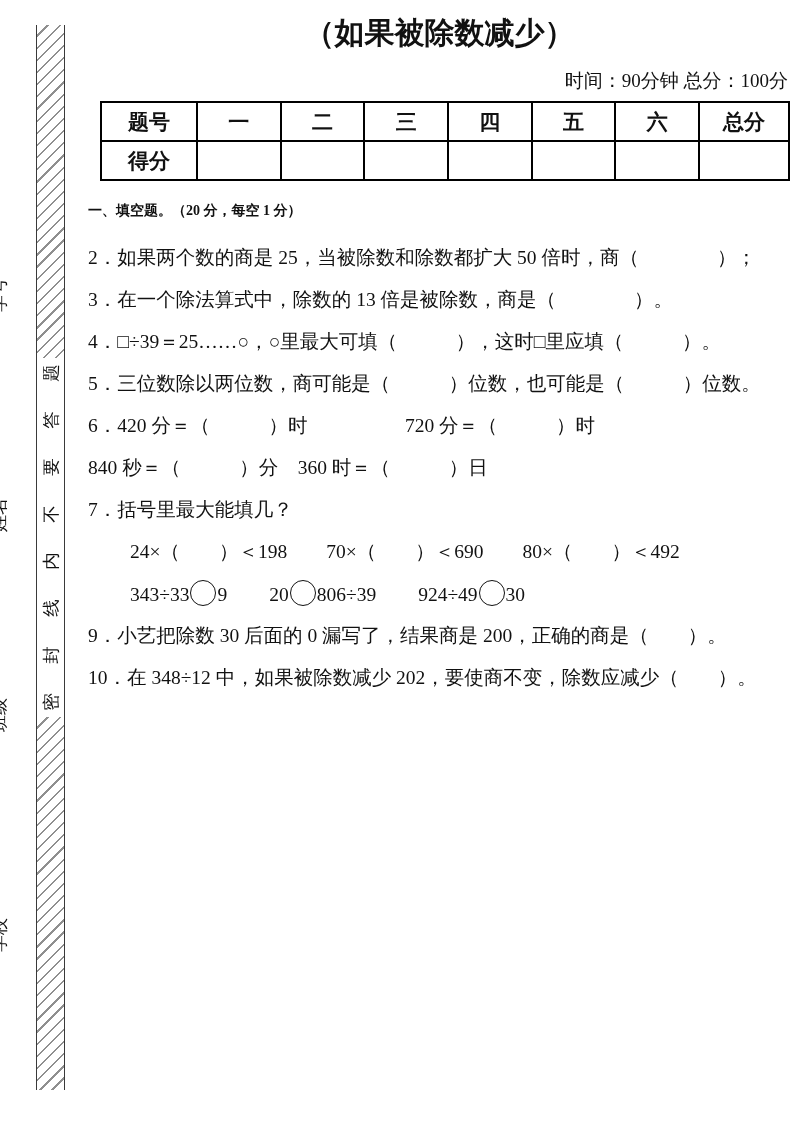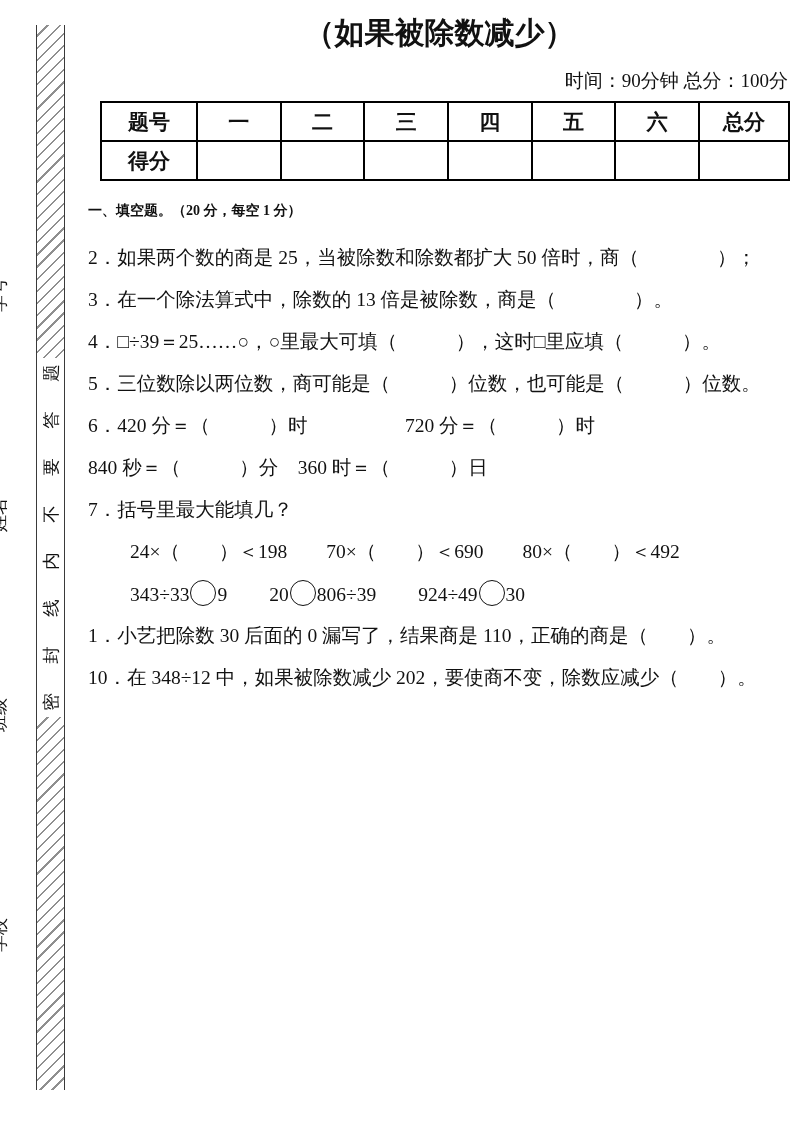--- a/index.html
+++ b/index.html
@@ -185,19 +185,19 @@
           <span class="cmp-circle"></span>
           <span>806÷39</span>
         </span>
         <span class="q8-group">
           <span>924÷49</span>
           <span class="cmp-circle"></span>
           <span>30</span>
         </span>
       </div>
 
-      <div class="q-line">1．小艺把除数 30 后面的 0 漏写了，结果商是 110，正确的商是（　　）。</div>
+      <div class="q-line">9．小艺把除数 30 后面的 0 漏写了，结果商是 200，正确的商是（　　）。</div>
       <div class="q-line">10．在 348÷12 中，如果被除数减少 202，要使商不变，除数应减少（　　）。</div>
     </div>
   </div>
 
   <div class="footer">第 页 共 页</div>
 </div>
 
 </body></html>

